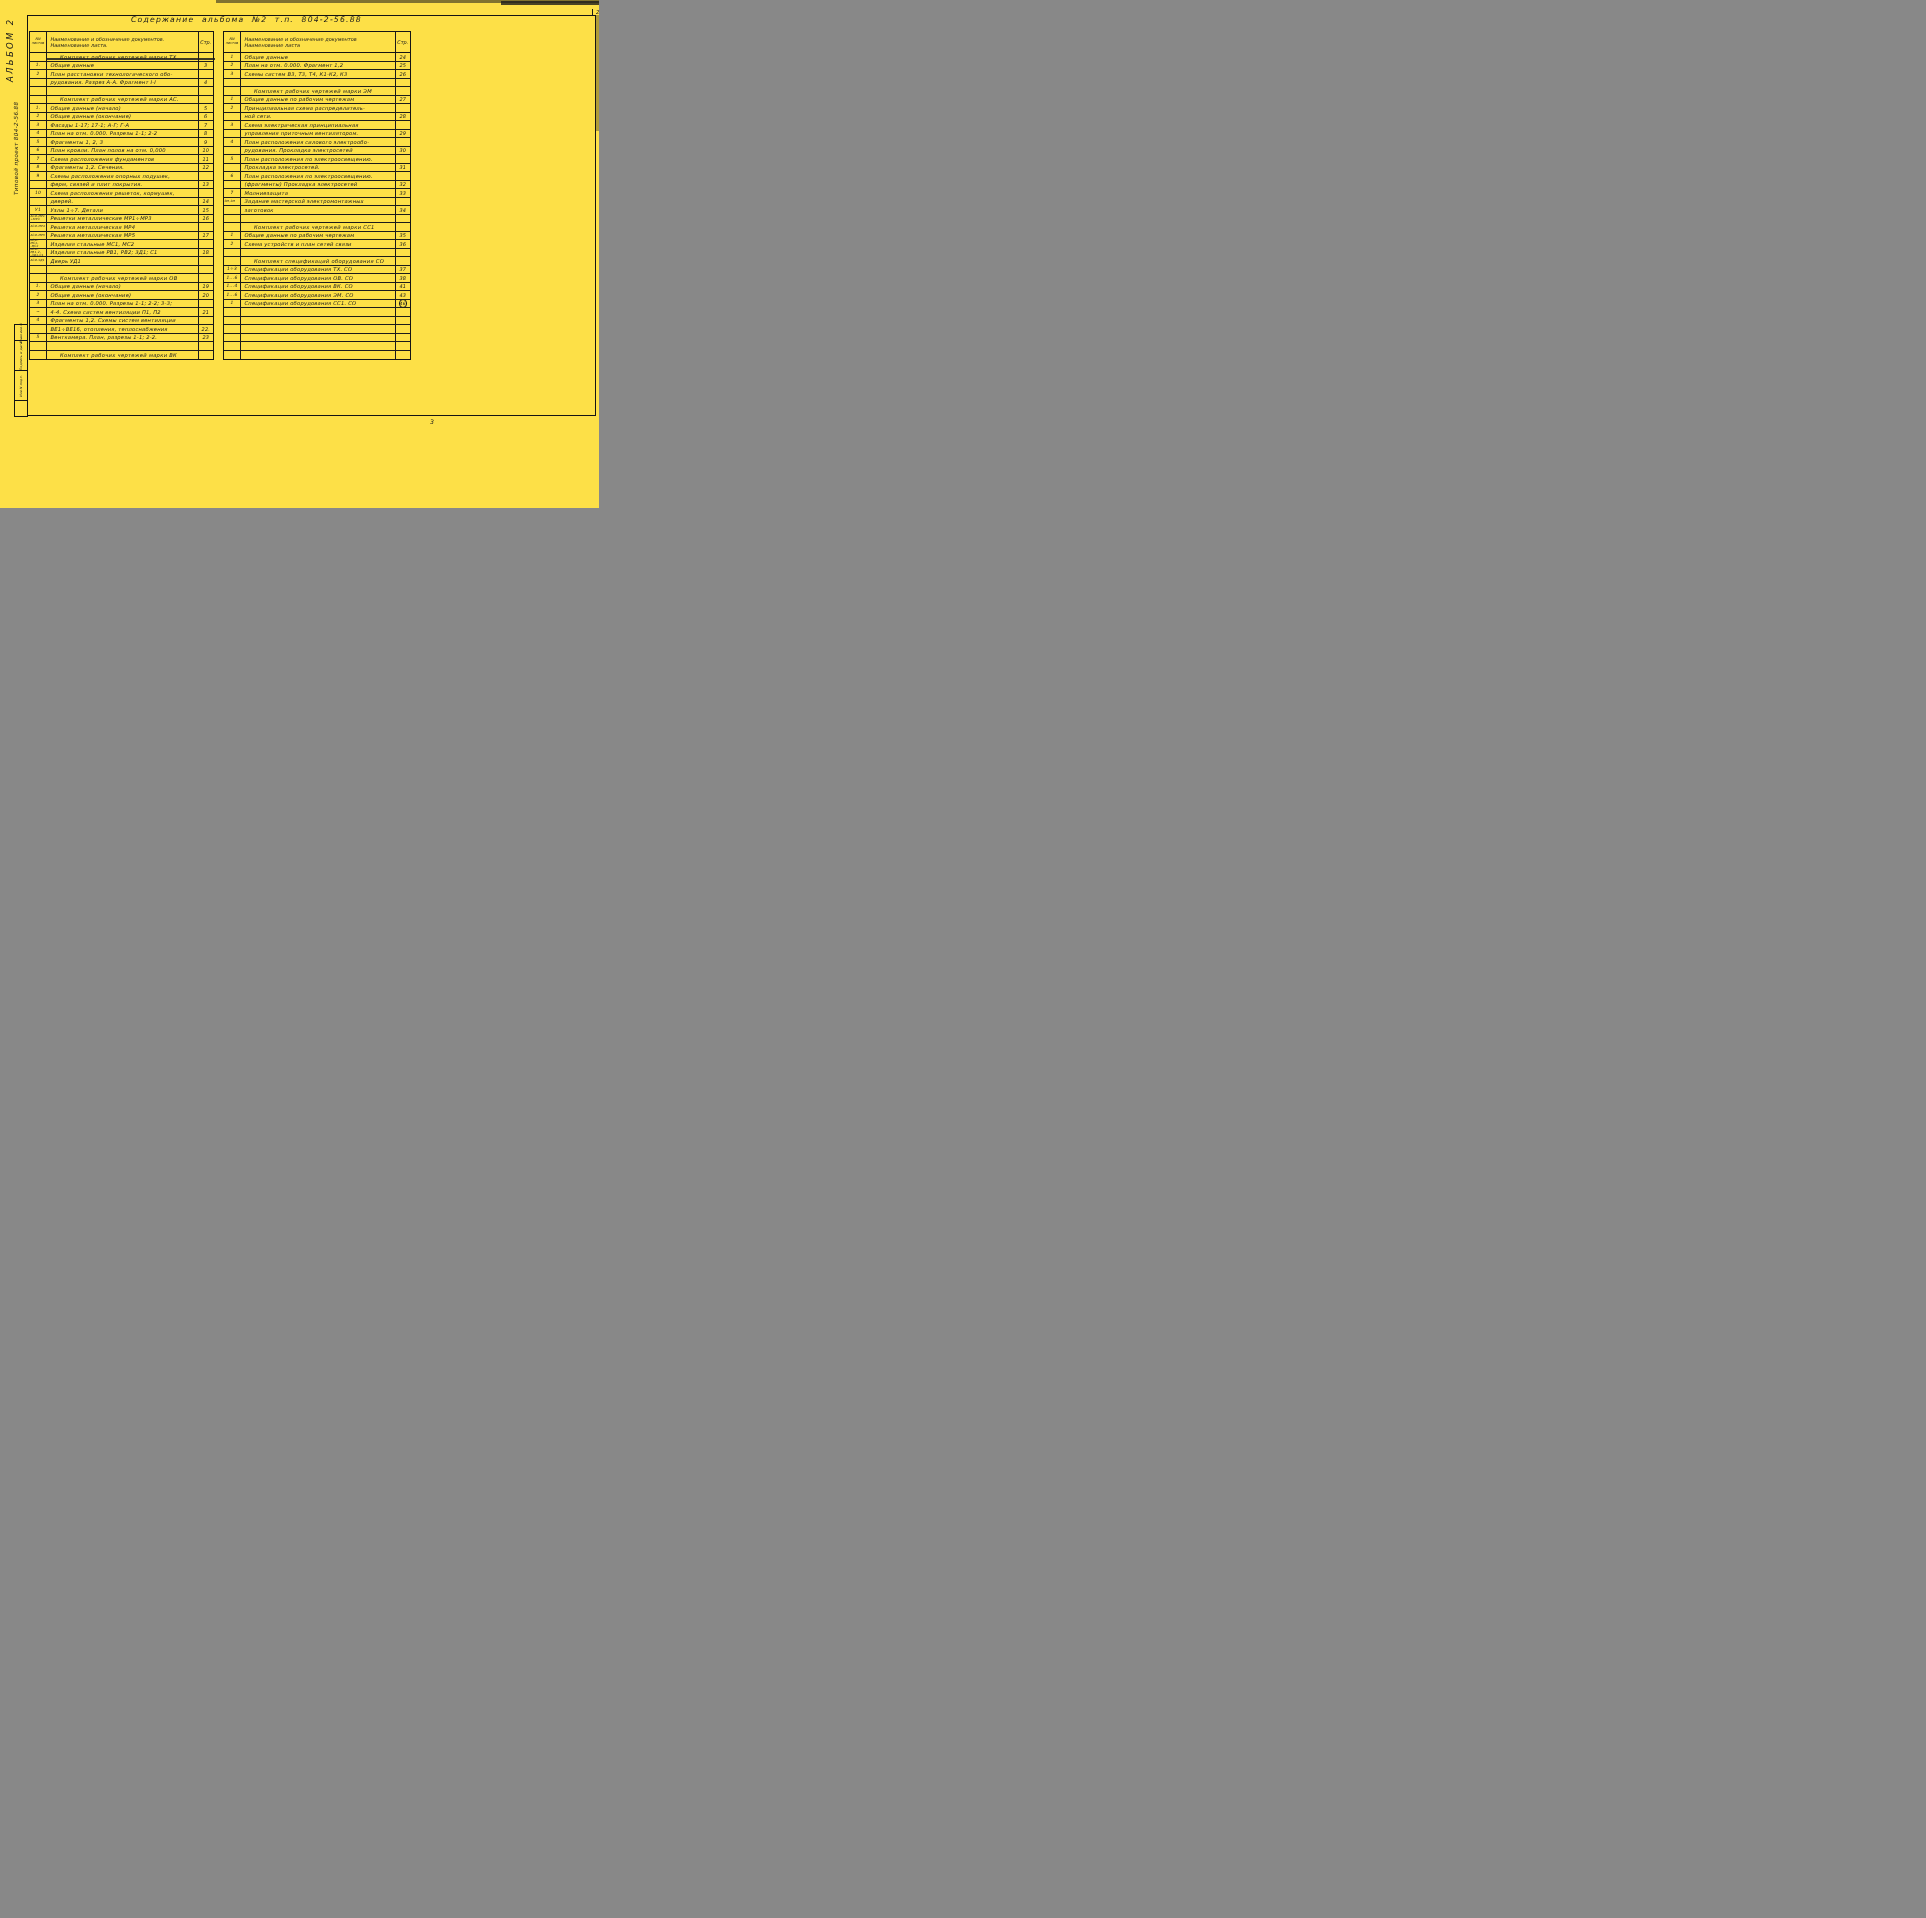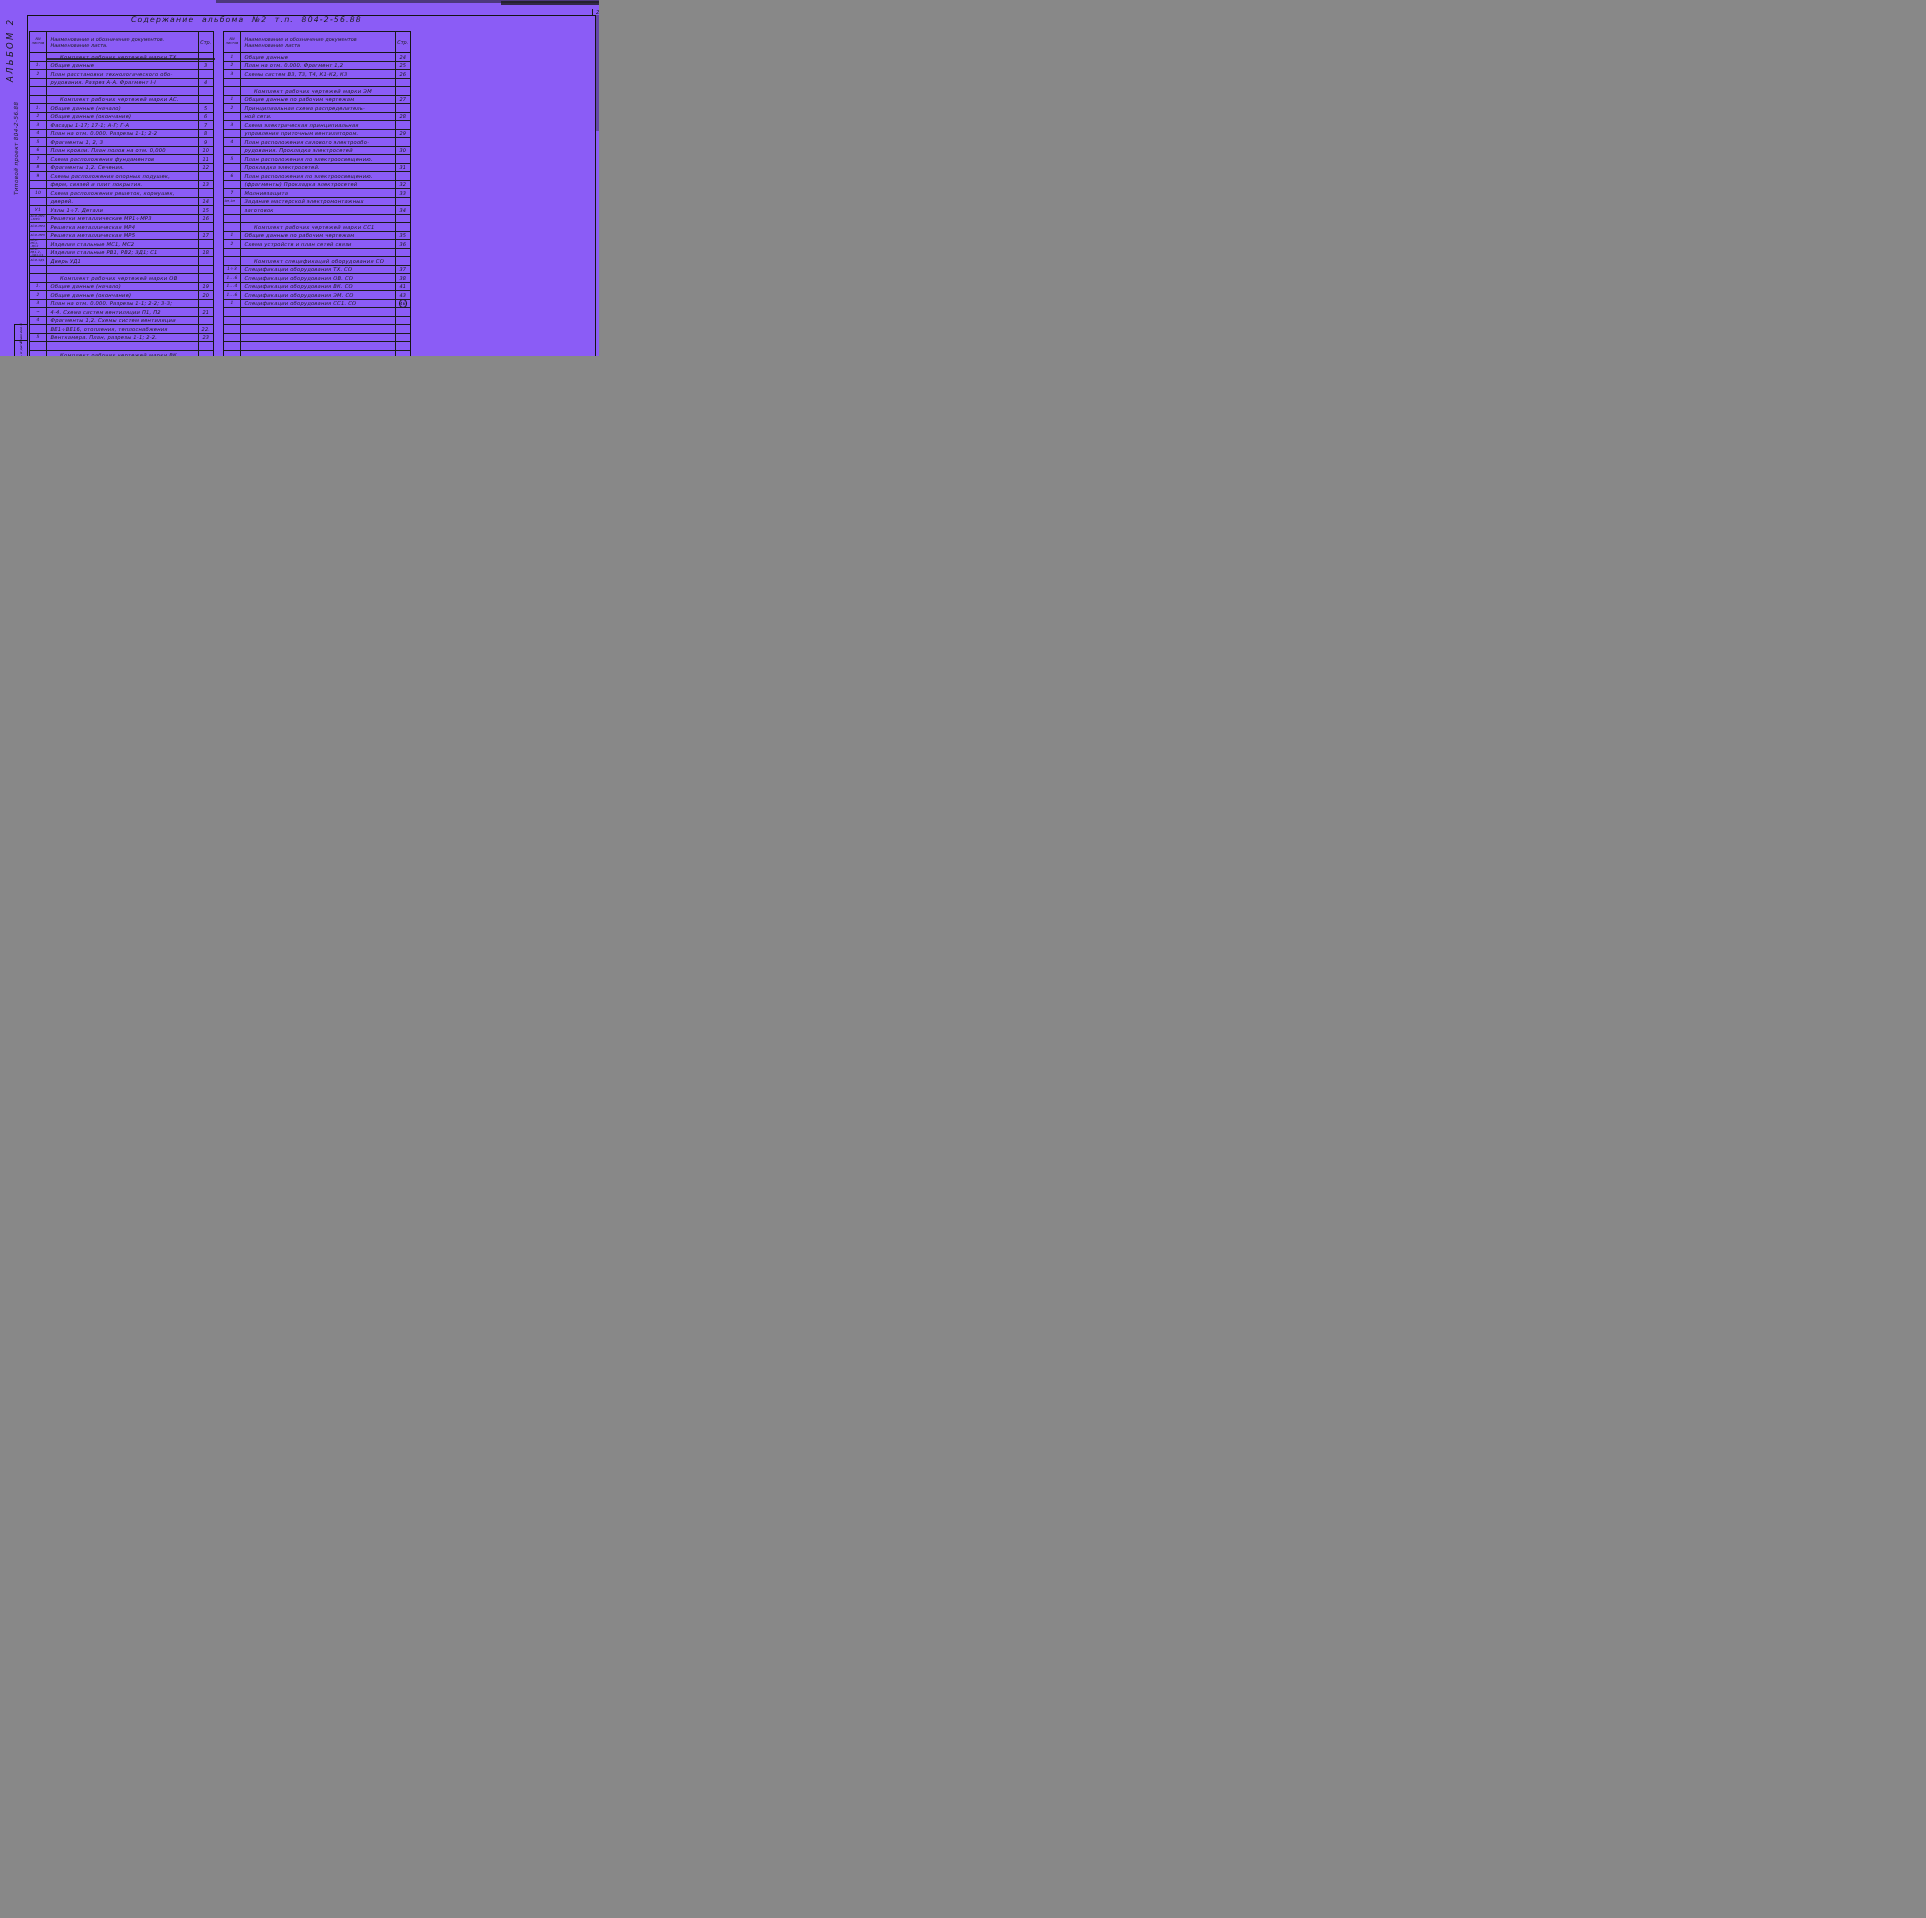--- a/index.html
+++ b/index.html
@@ -1,18 +1,18 @@
 <!DOCTYPE html>
 <html style="font-size:6.2px"><head>
 <meta charset="utf-8">
 <style>
   html,body{margin:0;padding:0;background:#888;}
   .sheet{
-    position:relative; width:599px; height:356px;
-    background:#8b5cf6; overflow:hidden;
+    position:relative; width:599px; height:508px;
+    background:#fde047; overflow:hidden;
     font-family:"DejaVu Sans", sans-serif;
     font-style:italic; color:#1b1b1b;
   }
   
   .art{position:absolute;background:#1c1c1c;}
   .art.soft{opacity:.55;}
   
   .frame{
     position:absolute; left:27px; top:15.4px; width:569px; height:401px;
     border:1.2px solid #141414; box-sizing:border-box;

